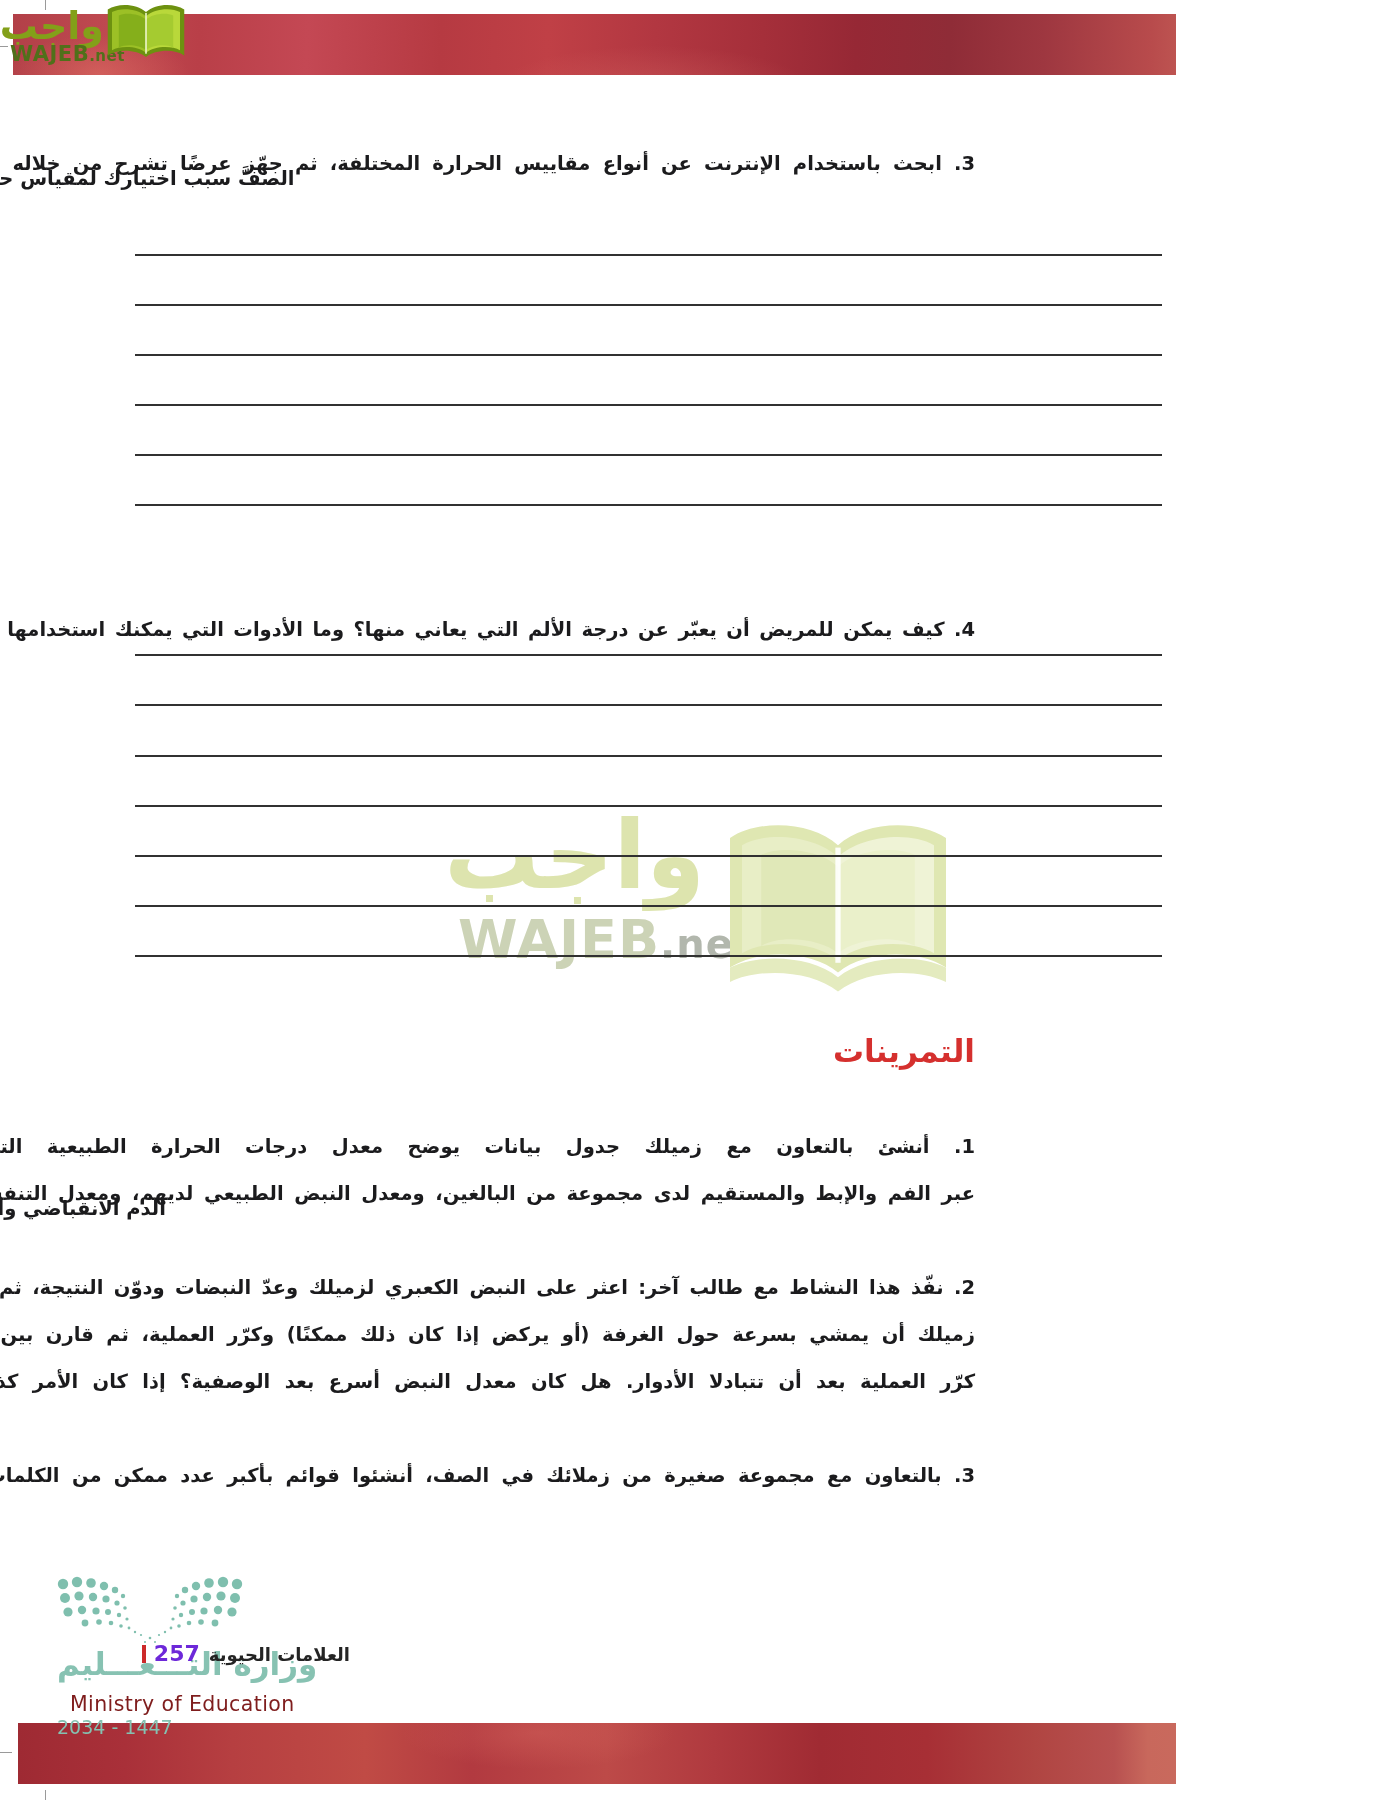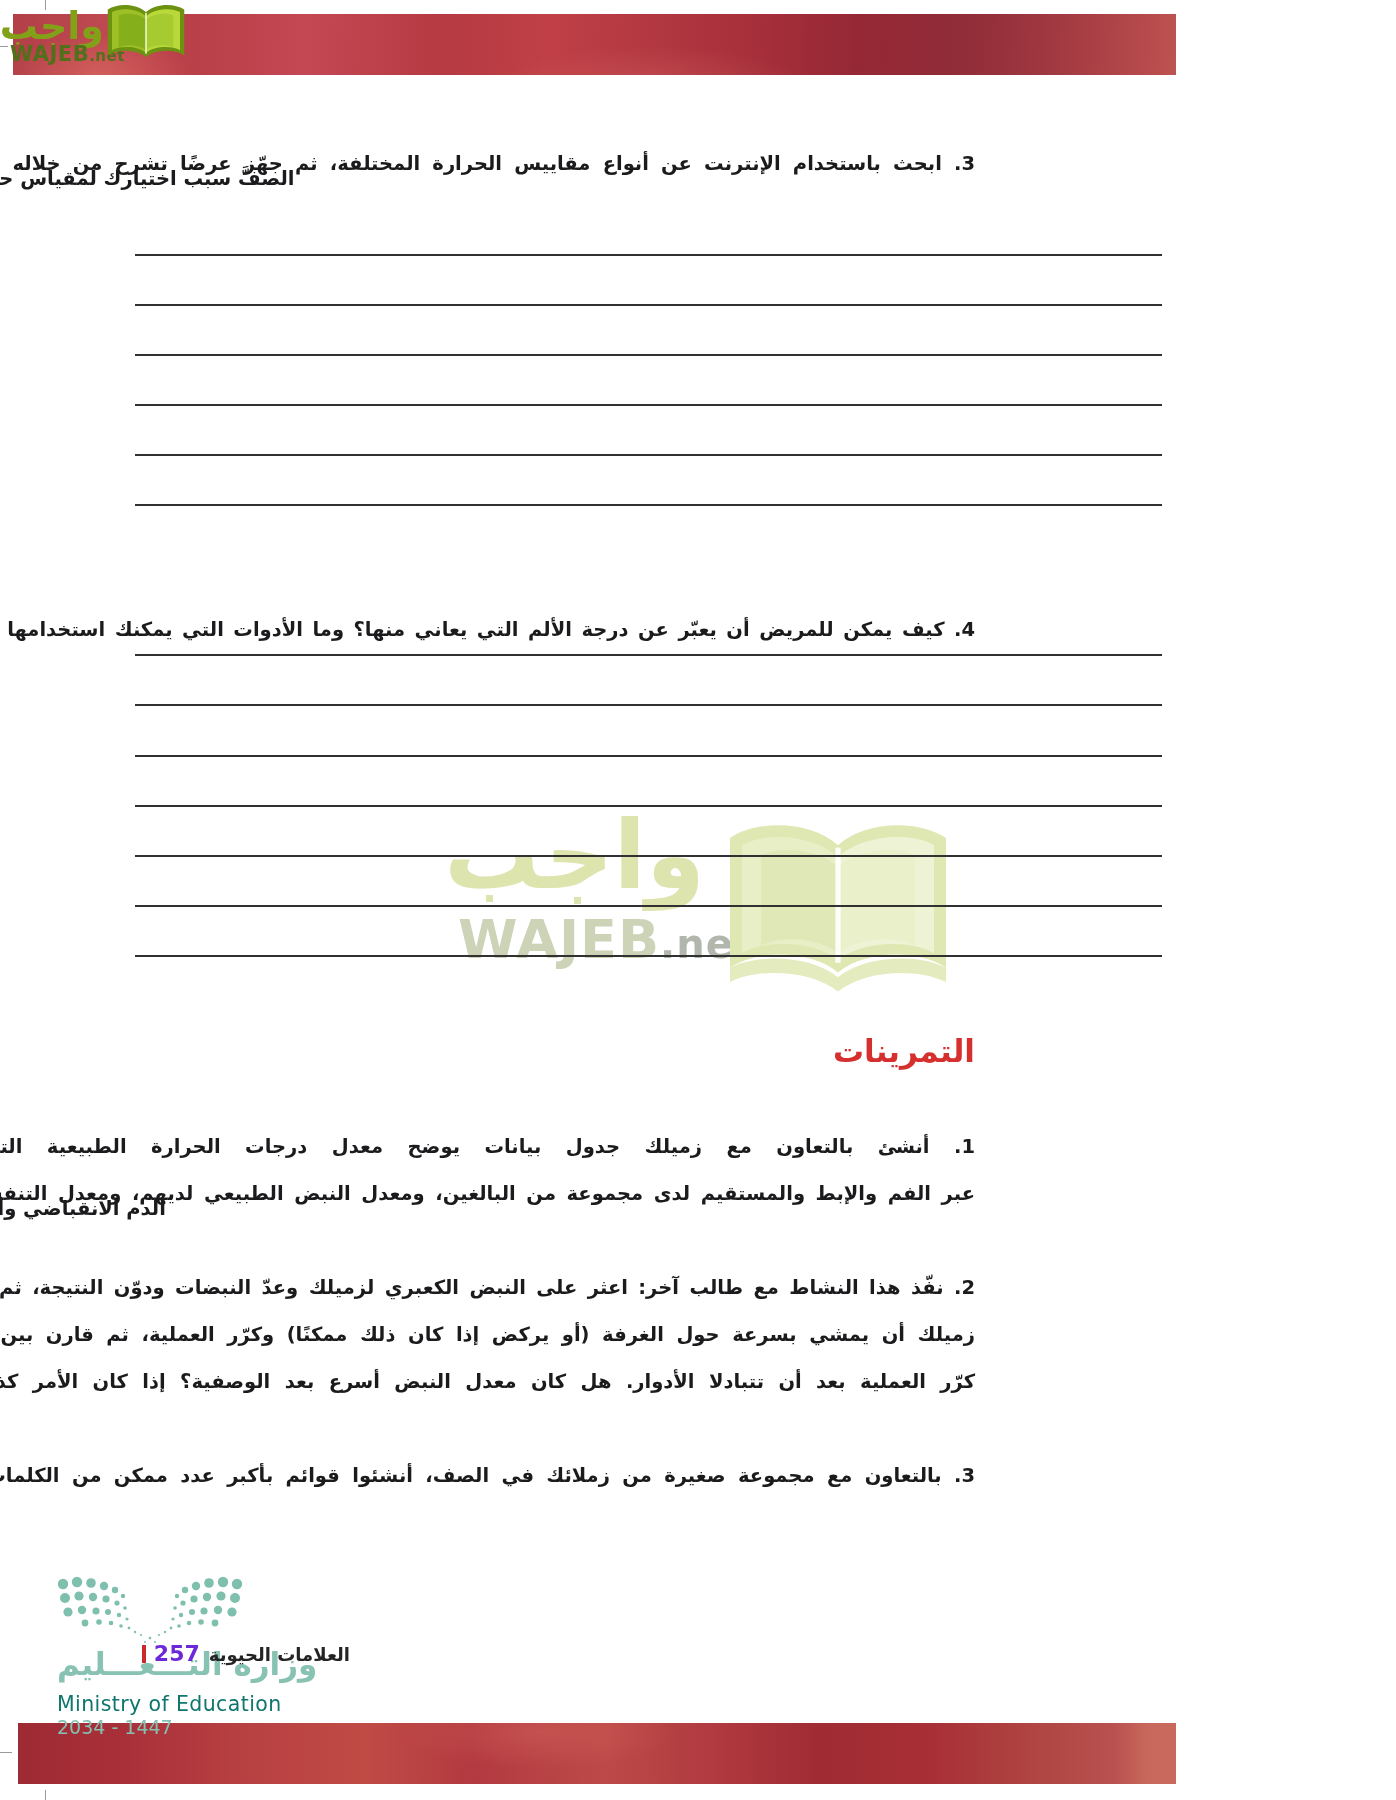--- a/index.html
+++ b/index.html
@@ -57,21 +57,21 @@
 
   
   .foot-label{position:absolute;left:150px;top:1641px;width:200px;direction:rtl;
     display:flex;align-items:baseline;gap:9px;z-index:4;}
   .foot-label .chapter{font-size:18px;font-weight:bold;color:#242424;white-space:nowrap;}
   .foot-label .pnum{font-size:22px;font-weight:bold;color:#6d28d9;}
   .foot-bar{position:absolute;left:142px;top:1645px;width:4px;height:18px;background:#cc2a2a;z-index:4;}
   .moe-dots{position:absolute;left:55px;top:1572px;z-index:2;}
   .moe-ar{position:absolute;left:57px;top:1644px;font-size:31px;font-weight:bold;
     color:#87c2b2;direction:rtl;white-space:nowrap;z-index:2;line-height:40px;}
-  .moe-en{position:absolute;left:57px;top:1692px;font-size:20.5px;color:#0f766e;
+  .moe-en{position:absolute;left:70px;top:1692px;font-size:20.5px;color:#7f1d1d;
     letter-spacing:.4px;z-index:2;}
   .moe-year{position:absolute;left:57px;top:1716px;font-size:19px;color:#85c1b1;z-index:2;}
 </style>
 </head>
 <body>
 
 <div class="page">
 
   <div class="band"></div>
 

